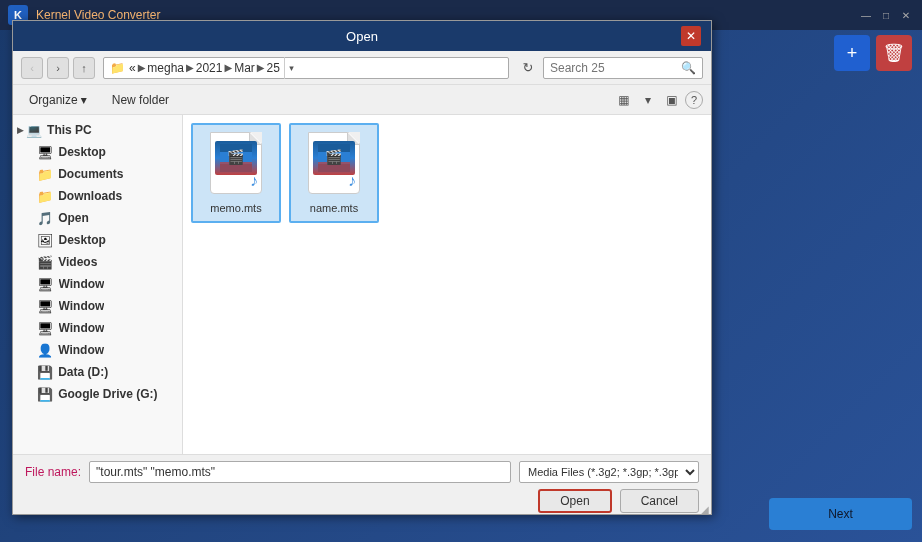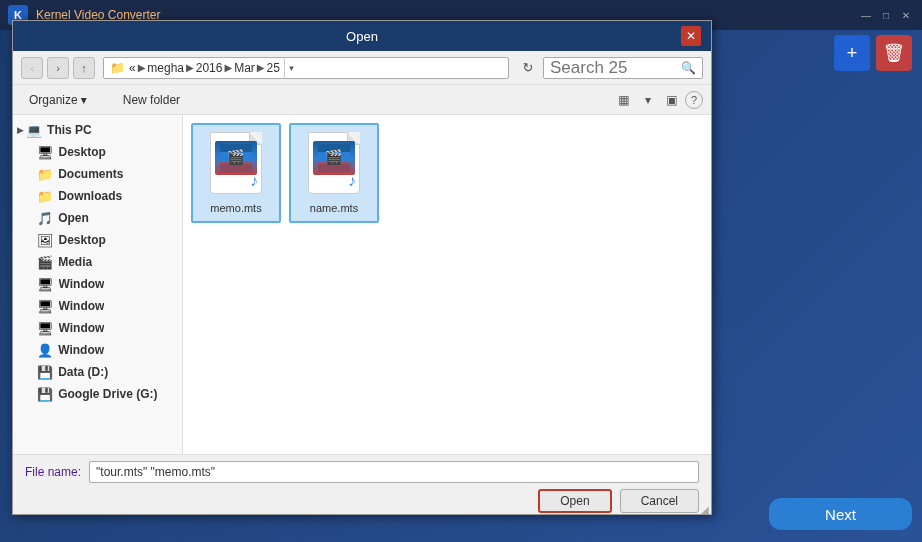--- a/index.html
+++ b/index.html
@@ -74,24 +74,24 @@
 
     .btn-add { background: #2060d0; }
     .btn-del { background: #c04040; }
 
     
     .next-btn {
       position: absolute;
       bottom: 12px; right: 10px;
       width: 143px; height: 32px;
       background: #2a7fd4;
-      color: #ffffff;
+      color: #0f172a;
       border: none;
-      border-radius: 12px;
-      font-size: 15px;
+      border-radius: 4px;
+      font-size: 12px;
       font-weight: 500;
       cursor: pointer;
       display: flex; align-items: center; justify-content: center;
     }
 
     
     .dialog {
       position: absolute;
       top: 20px; left: 12px;
       width: 700px;
@@ -198,34 +198,34 @@
       border: 1px solid #aaa;
       border-radius: 2px;
       display: flex;
       align-items: center;
       padding: 0 6px;
       gap: 4px;
     }
 
     .search-input {
       border: none; outline: none;
-      font-size: 17px; color: #999;
+      font-size: 12px; color: #999;
       background: transparent;
       width: 100%;
     }
 
     
     .dialog-toolbar2 {
       height: 30px;
       background: #f0f0f0;
       display: flex;
       align-items: center;
       padding: 0 8px;
       border-bottom: 1px solid #ddd;
-      gap: 20px;
+      gap: 9px;
     }
 
     .organize-btn {
       height: 22px;
       padding: 0 8px;
       background: transparent;
       border: none;
       border-radius: 2px;
       cursor: pointer;
       font-size: 12px;
@@ -420,21 +420,21 @@
 
     .bottom-row1 {
       display: flex;
       align-items: center;
       gap: 8px;
       margin-bottom: 6px;
     }
 
     .bottom-label {
       font-size: 12px;
-      color: #4c1d95;
+      color: #be185d;
       white-space: nowrap;
     }
 
     .filename-input {
       flex: 1;
       height: 22px;
       border: 1px solid #aaa;
       border-radius: 2px;
       padding: 0 6px;
       font-size: 12px;
@@ -519,21 +519,21 @@
     <div class="nav-btn">›</div>
     <div class="nav-btn">↑</div>
 
     <div class="address-bar">
       <span class="addr-folder-icon">📁</span>
       <div class="addr-breadcrumb">
         <span>«</span>
         <span class="addr-arrow">▶</span>
         <span>megha</span>
         <span class="addr-arrow">▶</span>
-        <span>2016</span>
+        <span>2021</span>
         <span class="addr-arrow">▶</span>
         <span>Mar</span>
         <span class="addr-arrow">▶</span>
         <span>25</span>
       </div>
       <div class="addr-dropdown">▾</div>
     </div>
 
     <div class="refresh-btn">↻</div>
 
@@ -580,21 +580,21 @@
       <div class="sidebar-item" style="padding-left:24px">
         <span class="sidebar-icon">🎵</span>
         <span class="sidebar-label">Open</span>
       </div>
       <div class="sidebar-item" style="padding-left:24px">
         <span class="sidebar-icon">🖼</span>
         <span class="sidebar-label">Desktop</span>
       </div>
       <div class="sidebar-item" style="padding-left:24px">
         <span class="sidebar-icon">🎬</span>
-        <span class="sidebar-label">Media</span>
+        <span class="sidebar-label">Videos</span>
       </div>
       <div class="sidebar-item" style="padding-left:24px">
         <span class="sidebar-icon">🖥</span>
         <span class="sidebar-label">Window</span>
       </div>
       <div class="sidebar-item" style="padding-left:24px">
         <span class="sidebar-icon">🖥</span>
         <span class="sidebar-label">Window</span>
       </div>
       <div class="sidebar-item" style="padding-left:24px">
@@ -652,20 +652,23 @@
         </div>
         <span class="file-label">name.mts</span>
       </div>
     </div>
   </div>
 
   <div class="dialog-bottom">
     <div class="bottom-row1">
       <span class="bottom-label">File name:</span>
       <input class="filename-input" value="&quot;tour.mts&quot; &quot;memo.mts&quot;" style="">
+      <select class="filetype-select">
+        <option>Media Files (*.3g2; *.3gp; *.3gp</option>
+      </select>
     </div>
     <div class="bottom-row2">
       <button class="dialog-btn open-btn">Open</button>
       <button class="dialog-btn">Cancel</button>
     </div>
   </div>
 
   <div class="resize-handle">◢</div>
 </div>
 

